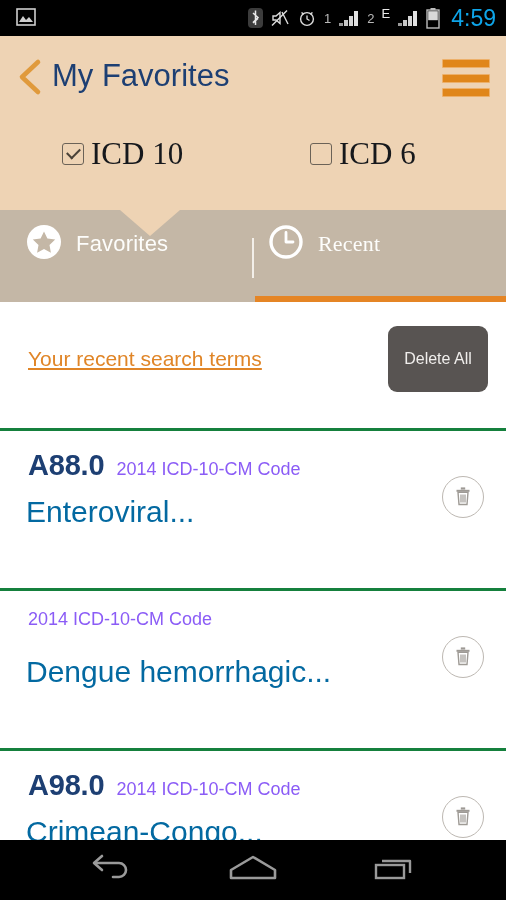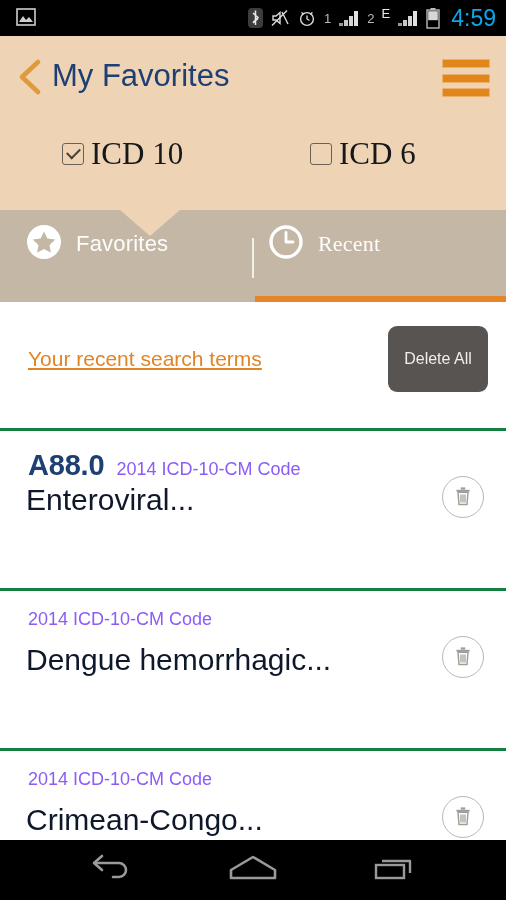--- a/index.html
+++ b/index.html
@@ -131,22 +131,22 @@
     position:absolute; left:28px; top:18px;
     display:flex; align-items:baseline; gap:12px;
   }
   .row-code{
     color:#1d3f73; font-size:29px; font-weight:bold; letter-spacing:-0.2px;
   }
   .row-codetype{
     color:#8b5cf6; font-size:18px;
   }
   .row-desc{
-    position:absolute; left:26px; top:52px;
-    color:#0f172a; font-size:30px; font-weight:300;
+    position:absolute; left:26px; top:64px;
+    color:#0369a1; font-size:30px; font-weight:300;
     white-space:nowrap;
   }
   .trash-btn{
     position:absolute; right:22px; top:45px;
     width:42px; height:42px; border-radius:50%;
     border:1.6px solid #bdb8b2; background:transparent;
     display:flex; align-items:center; justify-content:center;
     cursor:pointer;
   }
 
@@ -324,20 +324,21 @@
             <line x1="8" y1="9.5" x2="8" y2="17.5" stroke="#9e9a95" stroke-width="1.2"></line>
             <line x1="10" y1="9.5" x2="10" y2="17.5" stroke="#9e9a95" stroke-width="1.2"></line>
             <line x1="12" y1="9.5" x2="12" y2="17.5" stroke="#9e9a95" stroke-width="1.2"></line>
           </svg>
         </span>
       </button>
     </div>
 
     <div class="row">
       <div class="row-codeline">
+        <span class="row-code">A98.0</span>
         <span class="row-codetype">2014 ICD-10-CM Code</span>
       </div>
       <div class="row-desc">Crimean-Congo...</div>
       <button class="trash-btn">
         <span>
           <svg width="20" height="22" viewBox="0 0 20 22">
             <rect x="3.5" y="4.8" width="13" height="2" fill="#9e9a95"></rect>
             <rect x="7.8" y="2.4" width="4.4" height="2.2" fill="#9e9a95"></rect>
             <path d="M5 7.2 H15 L14 19.5 H6 Z" fill="none" stroke="#9e9a95" stroke-width="1.4"></path>
             <line x1="8" y1="9.5" x2="8" y2="17.5" stroke="#9e9a95" stroke-width="1.2"></line>

